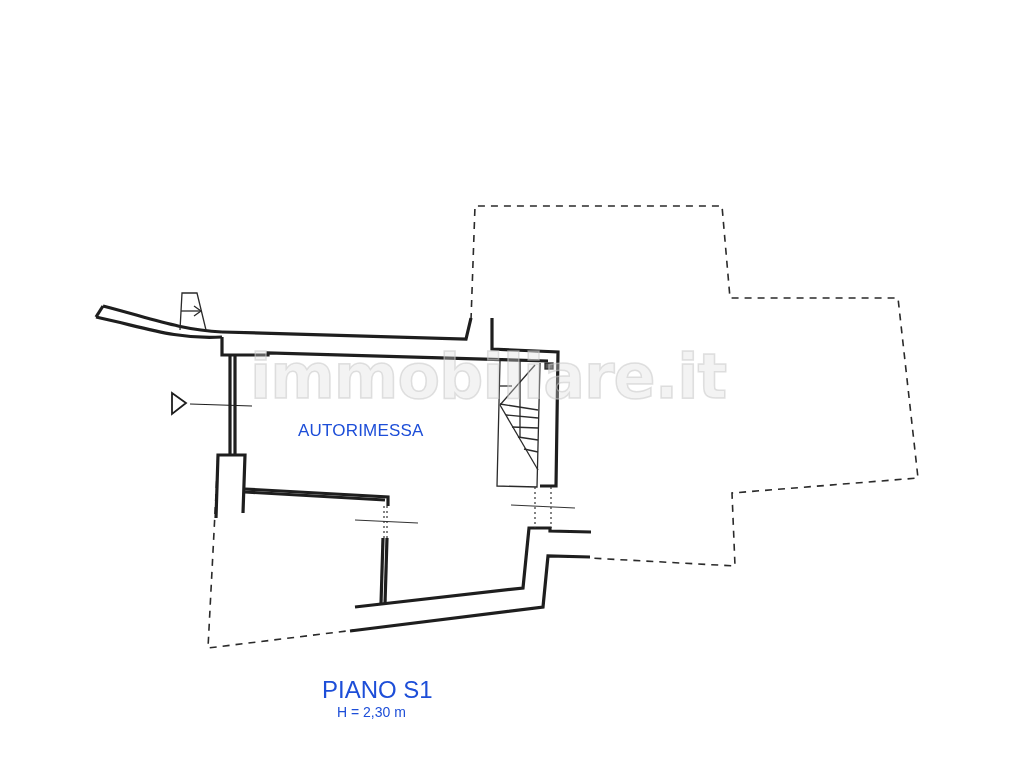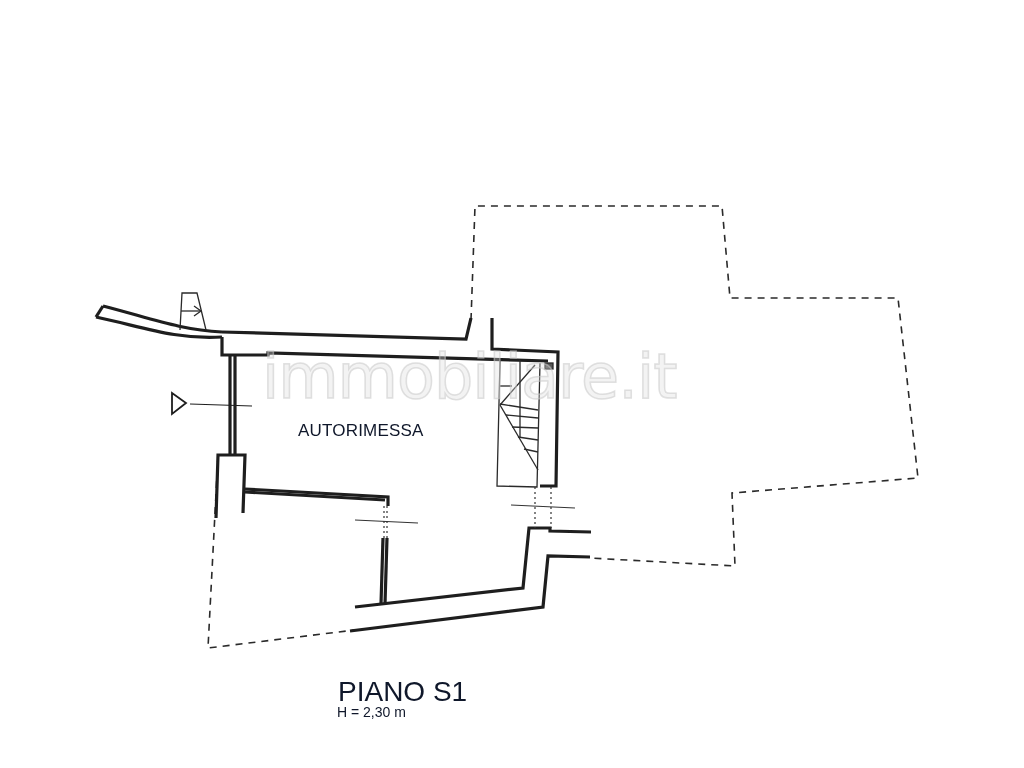--- a/index.html
+++ b/index.html
@@ -1,22 +1,22 @@
 <!DOCTYPE html>
 <html><head>
   <meta charset="utf-8">
   <style>
     html, body { margin: 0; padding: 0; background: #ffffff; }
     .canvas { position: relative; width: 1024px; height: 768px; background: #ffffff; overflow: hidden; }
     svg.plan { position: absolute; left: 0; top: 0; }
-    .label { position: absolute; font-family: "Liberation Sans", sans-serif; color: #0f172a; white-space: nowrap; }
+    .label { position: absolute; font-family: "Liberation Sans", sans-serif; color: #1d4ed8; white-space: nowrap; }
     .room-label { left: 298px; top: 421px; font-size: 17px; letter-spacing: 0.2px; }
-    .floor-name { left: 338px; top: 676px; font-size: 28px; }
+    .floor-name { left: 322px; top: 676px; font-size: 24px; }
     .floor-height { left: 337px; top: 704px; font-size: 14px; }
-    .watermark { position: absolute; left: 262px; top: 340px; font-family: "DejaVu Sans", sans-serif; font-weight: normal; font-size: 62px; color: rgba(220,220,220,0.35); -webkit-text-stroke: 1.5px rgba(200,200,200,0.55); letter-spacing: -1px; }
+    .watermark { position: absolute; left: 250px; top: 340px; font-family: "DejaVu Sans", sans-serif; font-weight: bold; font-size: 62px; color: rgba(220,220,220,0.35); -webkit-text-stroke: 1.5px rgba(200,200,200,0.55); letter-spacing: -1px; }
   </style>
 </head>
 <body>
 
 <div class="canvas">
   <svg class="plan" width="1024" height="768" viewBox="0 0 1024 768">
 
     <g fill="none" stroke="#2a2a2a" stroke-width="1.6" stroke-dasharray="7,6">
       <polyline points="471,320 475,206 722,206 730,298 898,298 918,478 732,493 735,566 590,558"></polyline>
       <polyline points="218,455 208,648 355,630"></polyline>

